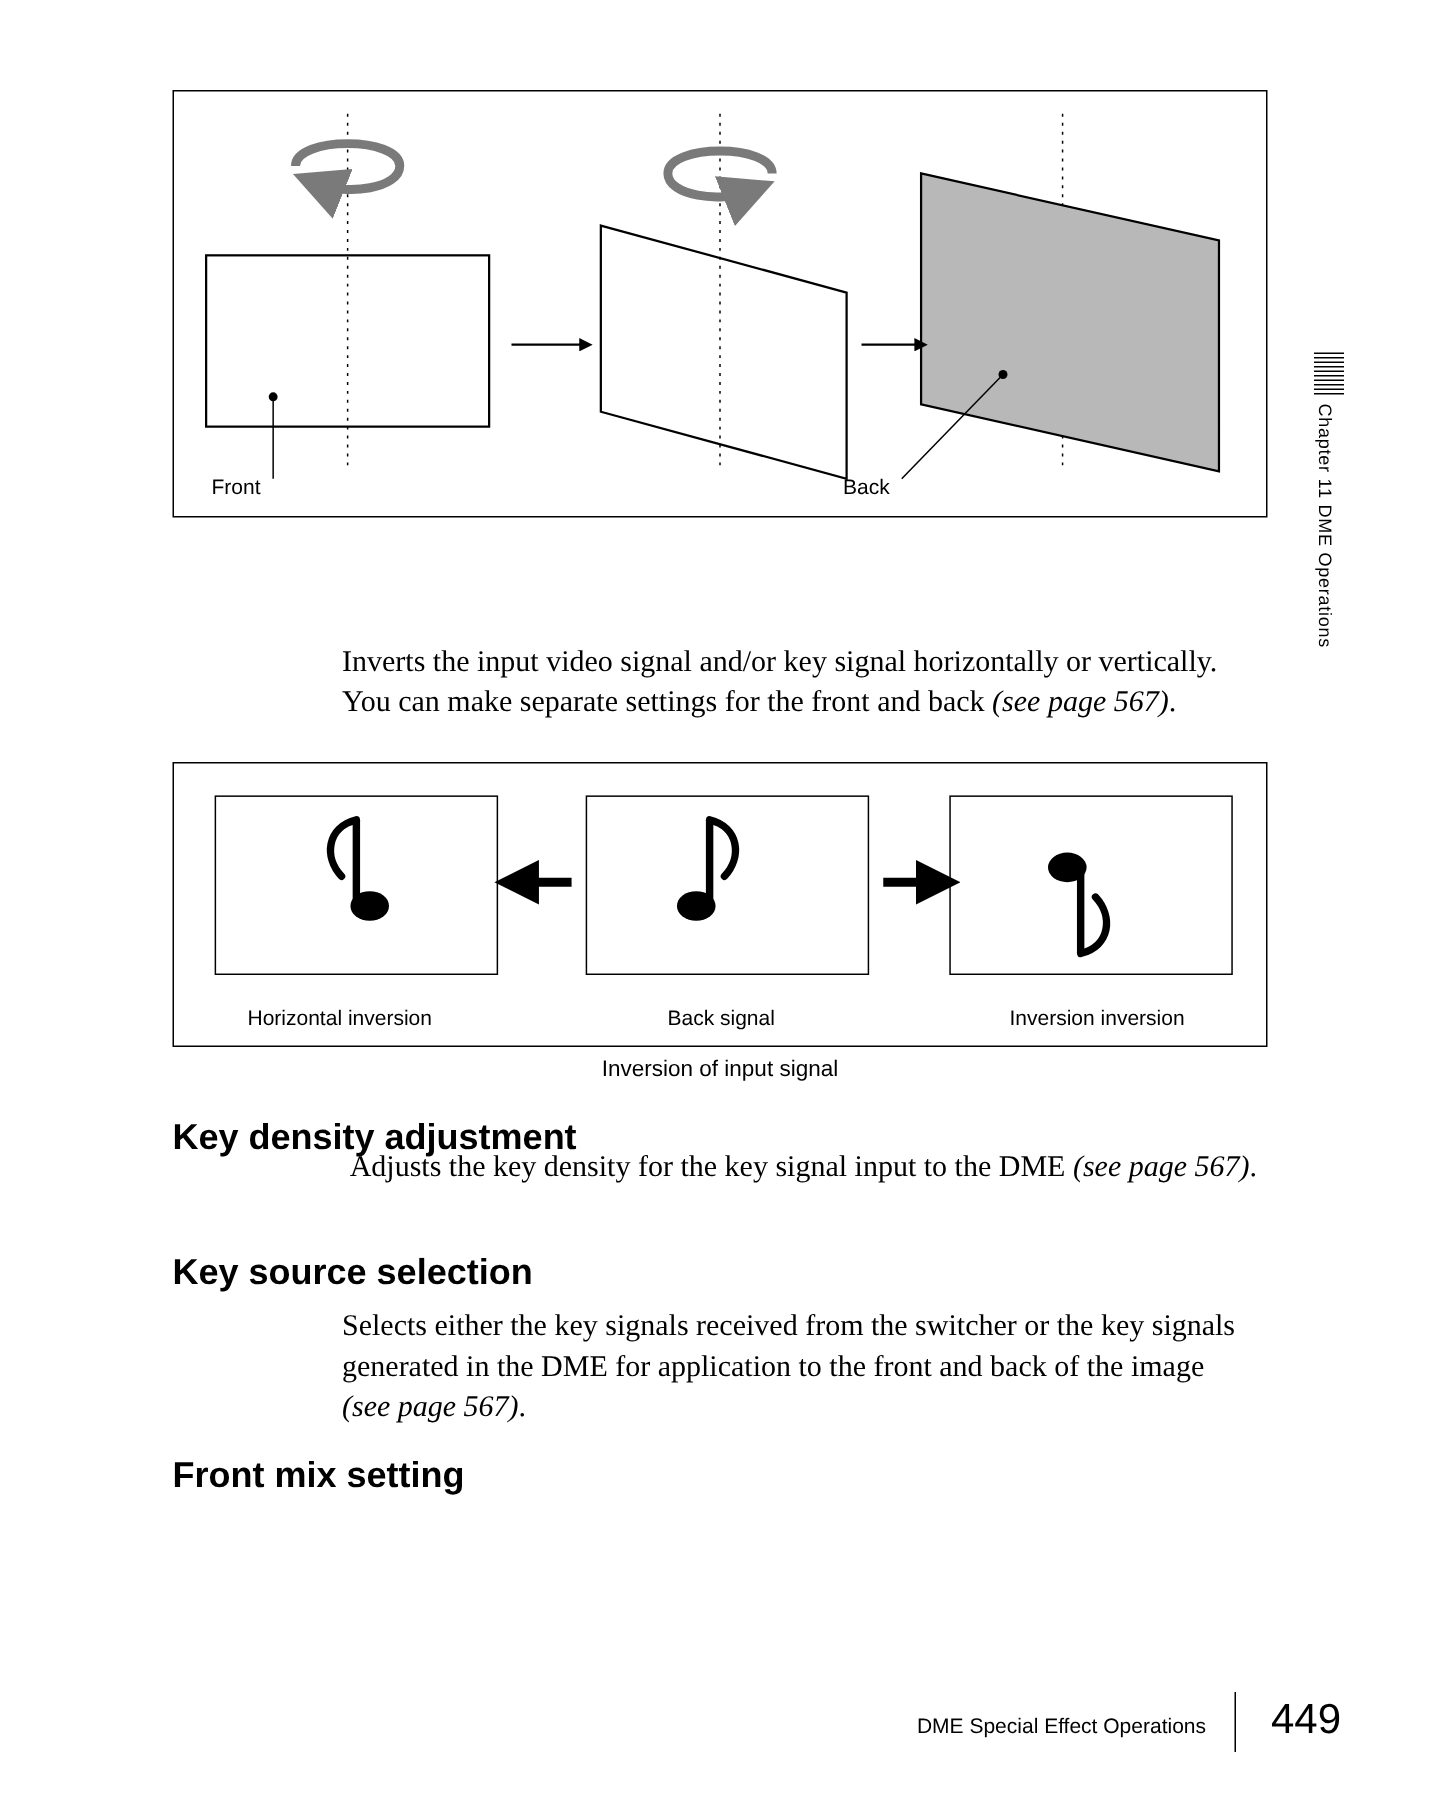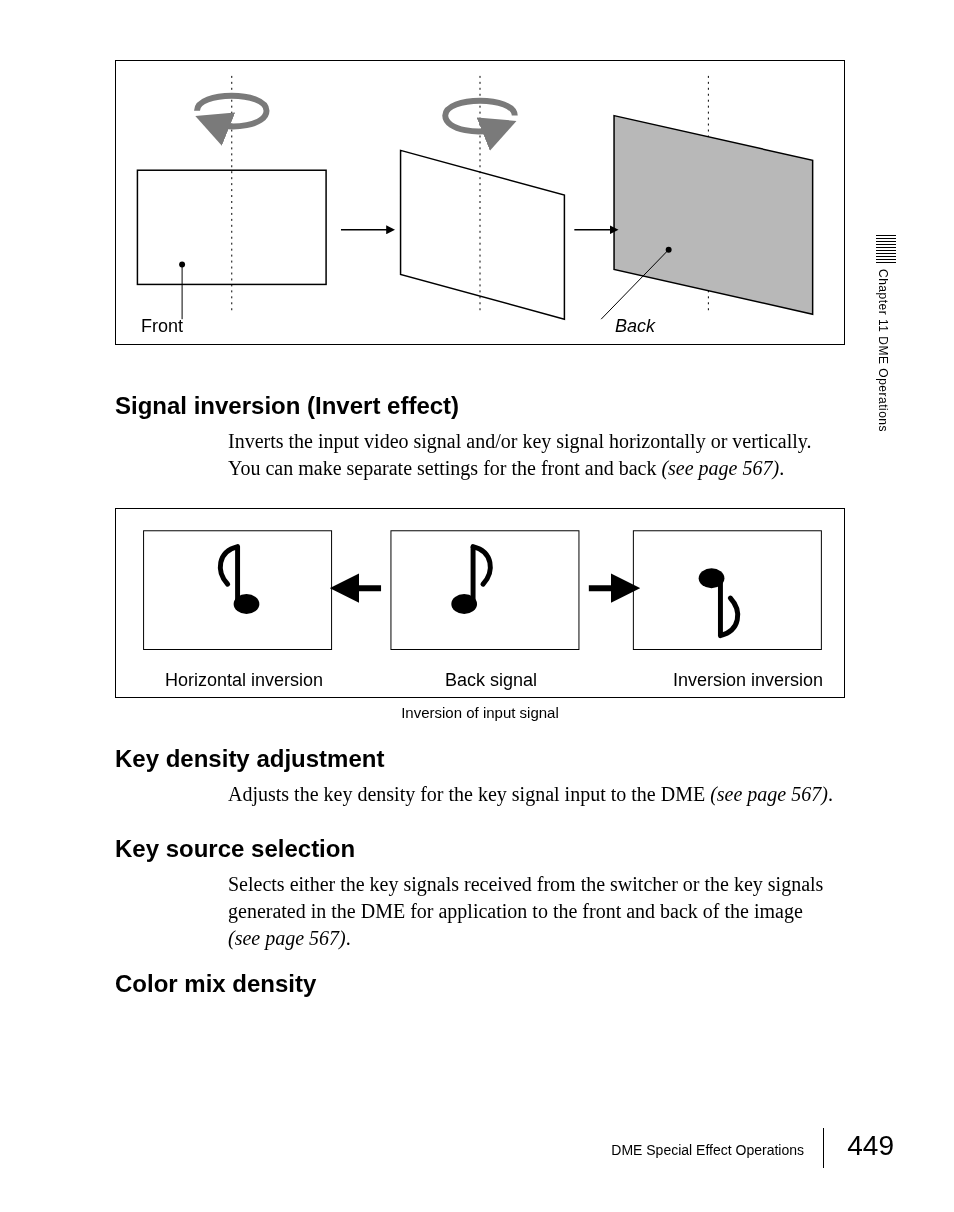--- a/index.html
+++ b/index.html
@@ -101,21 +101,21 @@
     position: absolute;
     right: 60px;
     top: 8px;
     font-family: Arial, Helvetica, sans-serif;
     font-size: 28px;
     margin-left: 12px;
   }
   
   .ilabel {
     font-family: Arial, Helvetica, sans-serif;
-    font-size: 18px;
+    font-size: 14px;
   }
 </style>
 </head>
 <body>
 
 <div class="page">
 
   <div class="side-tab">
     <div class="lines">
       <span></span>
@@ -164,23 +164,22 @@
       <path d="M80,50 C80,30 150,30 150,50 C150,65 115,70 95,62" fill="none" stroke="#7a7a7a" stroke-width="6" marker-end="url(#ah)"></path>
 
       <path d="M400,55 C400,35 330,35 330,55 C330,70 365,75 385,67" fill="none" stroke="#7a7a7a" stroke-width="6" marker-end="url(#ah)"></path>
 
       <line x1="225" y1="170" x2="275" y2="170" stroke="#000" stroke-width="1.5" marker-end="url(#ahblack)"></line>
       <line x1="460" y1="170" x2="500" y2="170" stroke="#000" stroke-width="1.5" marker-end="url(#ahblack)"></line>
     </svg>
   </div>
 
   <span class="ilabel" style="position:absolute; left:141px; top:316px;">Front</span>
-  <span class="ilabel" style="position:absolute; left:615px; top:316px;font-style:italic;">Back</span>
-
-  <h2 class="sect" style="left:115px; top:392px;">Signal inversion (Invert effect)</h2>
+  <span class="ilabel" style="position:absolute; left:562px; top:316px;">Back</span>
+
   <p class="body" style="left:228px; top:428px;">
     <span>Inverts the input video signal and/or key signal horizontally or vertically. You can make separate settings for the front and back </span><span class="ital">(see page 567)</span><span>.</span>
   </p>
 
   <div class="figure" style="left:115px; top:508px; width:730px; height:190px;">
     <svg viewBox="0 0 730 190">
       <defs>
         <marker id="ahblack2" viewBox="0 0 10 10" refX="5" refY="5" markerWidth="5" markerHeight="5" orient="auto-start-reverse">
           <path d="M0,0 L10,5 L0,10 z" fill="#000"></path>
         </marker>
@@ -211,30 +210,30 @@
       <line x1="265" y1="80" x2="228" y2="80" stroke="#000" stroke-width="6" marker-end="url(#ahblack2)"></line>
       <line x1="475" y1="80" x2="512" y2="80" stroke="#000" stroke-width="6" marker-end="url(#ahblack2)"></line>
     </svg>
   </div>
   <span class="ilabel" style="position:absolute; left:165px; top:670px;">Horizontal inversion</span>
   <span class="ilabel" style="position:absolute; left:445px; top:670px;">Back signal</span>
   <span class="ilabel" style="position:absolute; left:673px; top:670px;">Inversion inversion</span>
   <div class="figcaption" style="left:115px; top:704px; width:730px;">Inversion of input signal</div>
 
   <h2 class="sect" style="left:115px; top:745px;">Key density adjustment</h2>
-  <p class="body" style="left:228px; top:781px;">
+  <p class="body" style="left:228px; top:765px;text-align:right;">
     <span>Adjusts the key density for the key signal input to the DME </span><span class="ital">(see page 567)</span><span>.</span>
   </p>
 
   <h2 class="sect" style="left:115px; top:835px;">Key source selection</h2>
   <p class="body" style="left:228px; top:871px;">
     <span>Selects either the key signals received from the switcher or the key signals generated in the DME for application to the front and back of the image  </span><span class="ital">(see page 567)</span><span>.</span>
   </p>
 
-  <h2 class="sect" style="left:115px; top:970px;">Color mix density</h2>
+  <h2 class="sect" style="left:115px; top:970px;">Front mix setting</h2>
 
   <div class="footer">
     <span class="section-name">DME Special Effect Operations</span>
     <span class="vline"></span>
     <span class="pagenum">449</span>
   </div>
 
 </div>
 
 </body></html>

